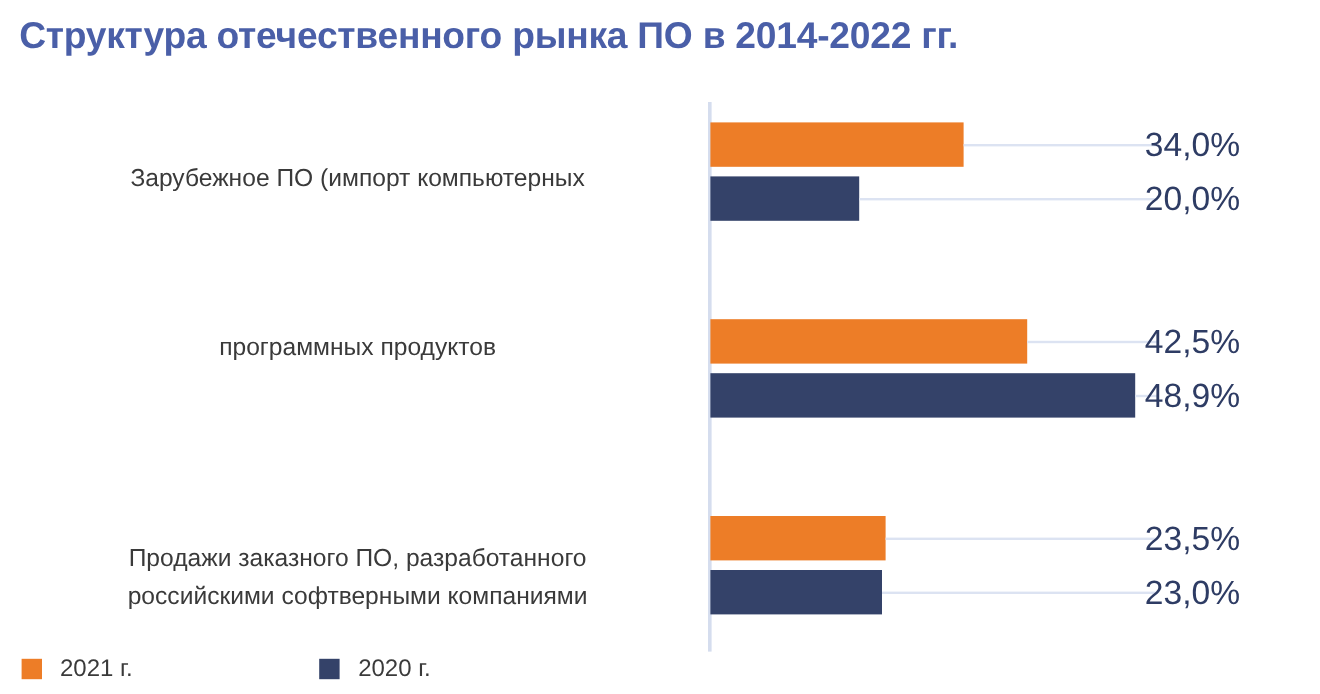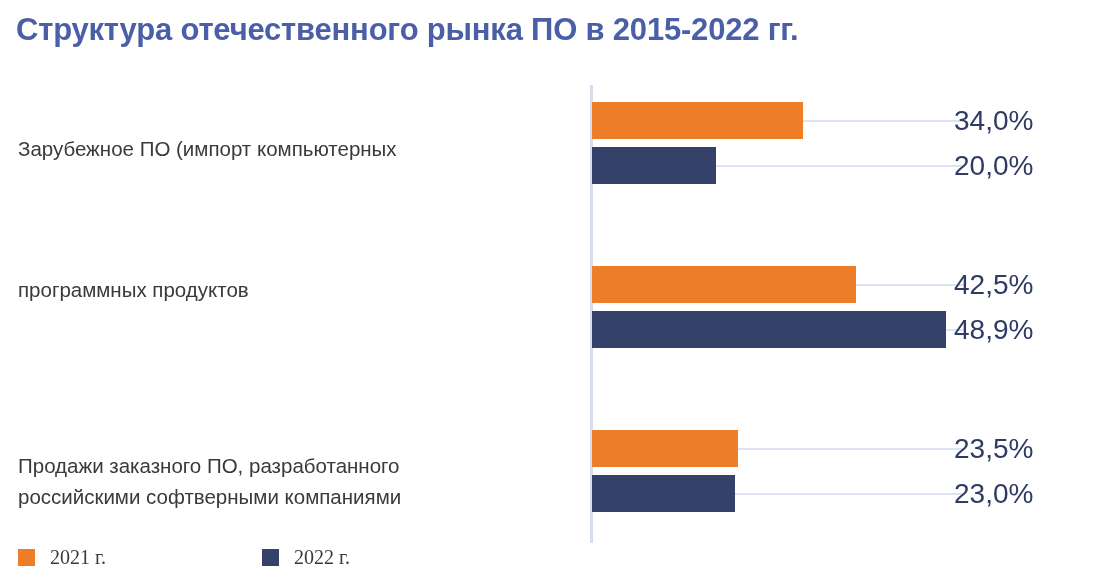--- a/index.html
+++ b/index.html
@@ -46,21 +46,21 @@
   }
 
   
   .category-label {
     position: absolute;
     left: 18px;
     width: 560px;
     font-size: 20.5px;
     color: #3a3a3a;
     line-height: 31px;
-    text-align: left;
+    text-align: center;
   }
   .category-label.cat0 { top: 133px; }
   .category-label.cat1 { top: 274px; }
   .category-label.cat2 { top: 450px; }
 
   
   .bar {
     position: absolute;
     left: 592px;
     height: 37px;
@@ -86,21 +86,20 @@
     line-height: 1;
   }
 
   
   #legend {
     position: absolute;
     left: 18px;
     top: 546px;
     display: flex;
     align-items: center;
-    font-family: Liberation Serif, serif;
   }
   .legend-item {
     display: flex;
     align-items: center;
   }
   .legend-item + .legend-item { margin-left: 156px; }
   .legend-swatch {
     width: 17px;
     height: 17px;
     margin-right: 15px;
@@ -110,21 +109,21 @@
     font-size: 20px;
     color: #3a3a3a;
     white-space: nowrap;
   }
 </style>
 </head>
 <body>
 
 <div id="chart-root">
 
-  <div id="chart-title">Структура отечественного рынка ПО в 2015-2022 гг.</div>
+  <div id="chart-title">Структура отечественного рынка ПО в 2014-2022 гг.</div>
 
   <div id="plot-area">
 
     <div id="category-axis-line"></div>
 
     <div class="category-label cat0">
       <div>Зарубежное ПО (импорт компьютерных</div>
     </div>
     <div class="category-label cat1">
       <div>программных продуктов</div>
@@ -157,17 +156,17 @@
 
   </div>
 
   <div id="legend">
     <div class="legend-item">
       <span class="legend-swatch" style="background: rgb(237, 125, 39);"></span>
       <span class="legend-label">2021 г.</span>
     </div>
     <div class="legend-item">
       <span class="legend-swatch" style="background: rgb(52, 66, 105);"></span>
-      <span class="legend-label">2022 г.</span>
+      <span class="legend-label">2020 г.</span>
     </div>
   </div>
 
 </div>
 
 </body></html>

